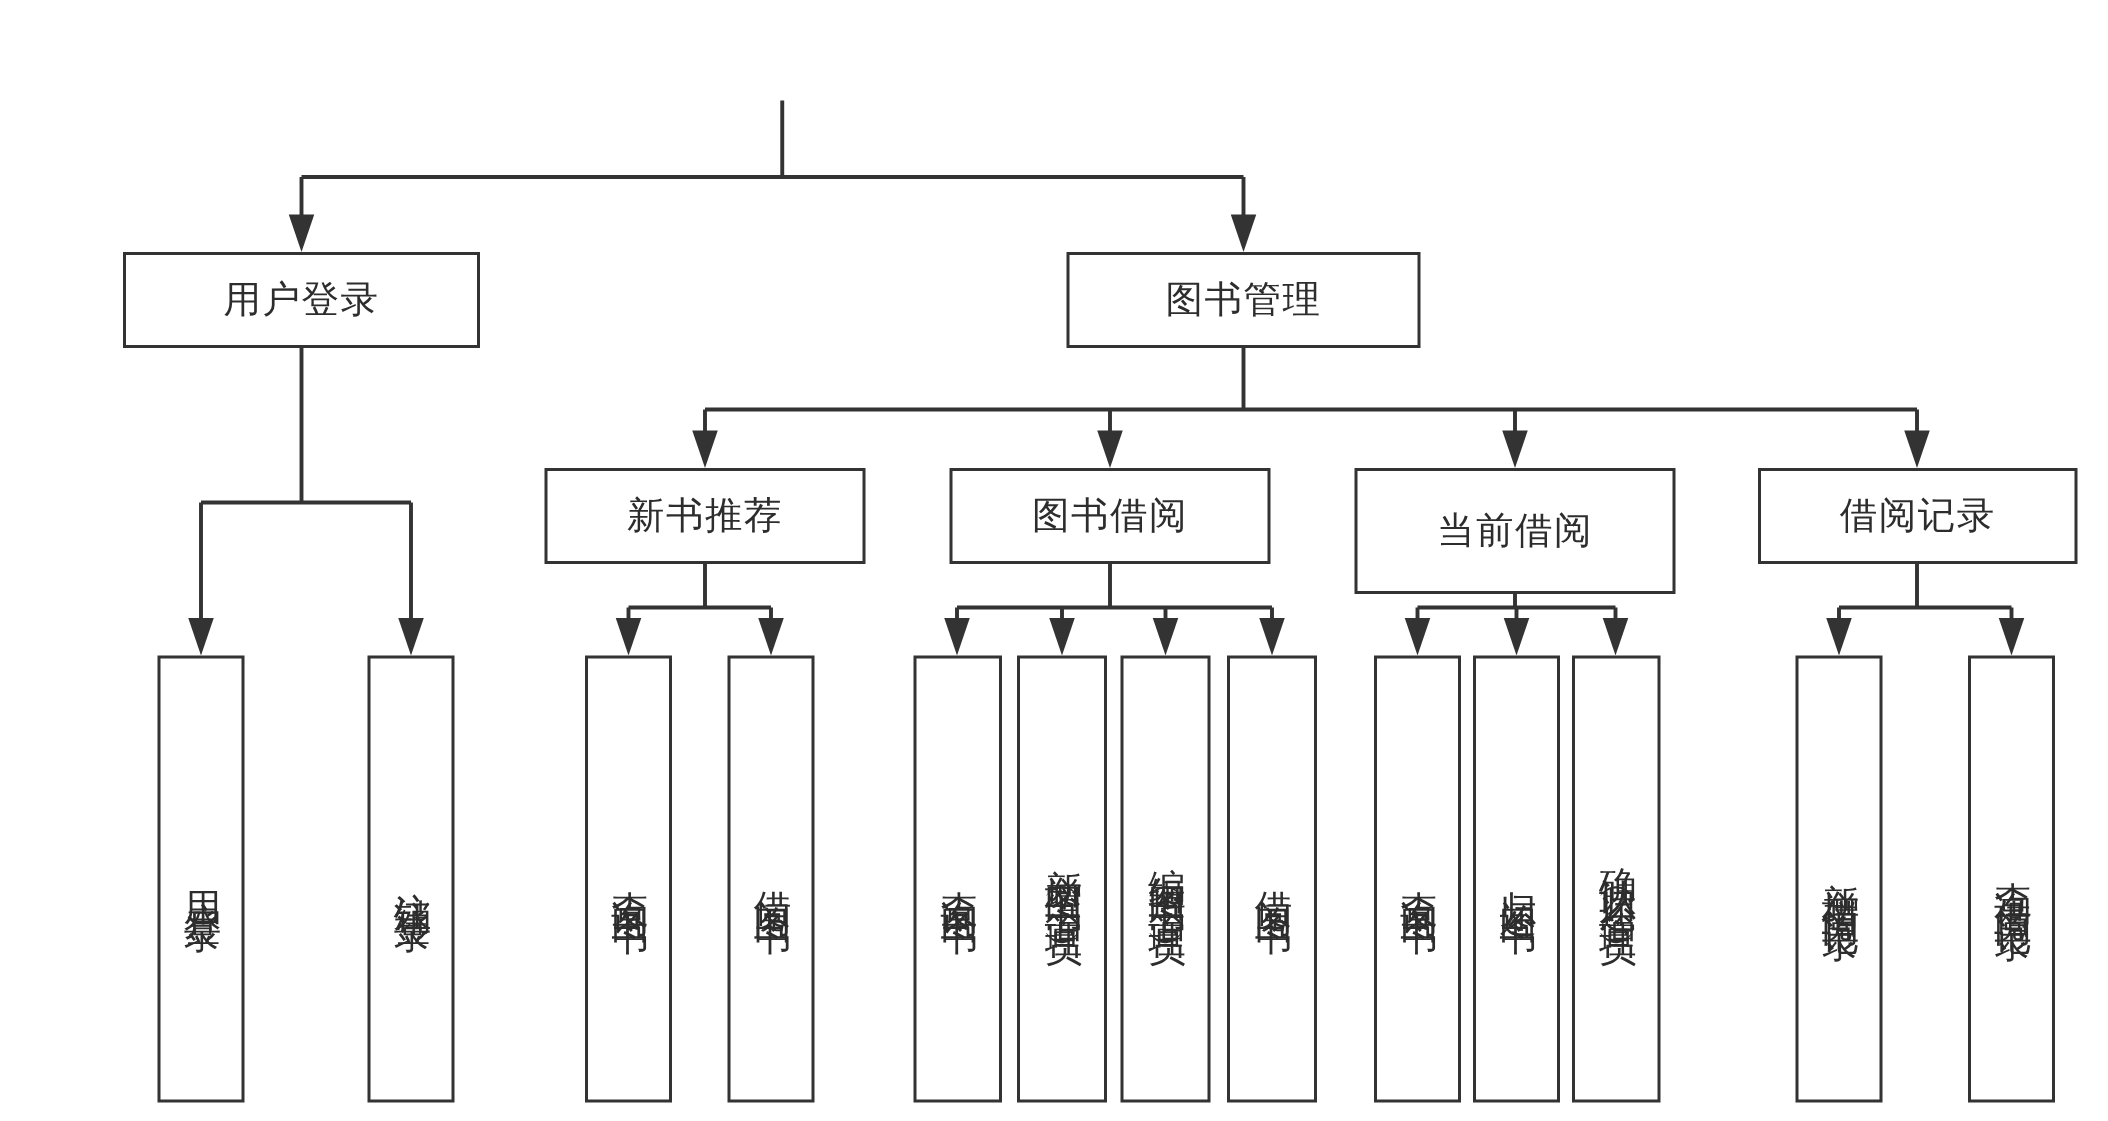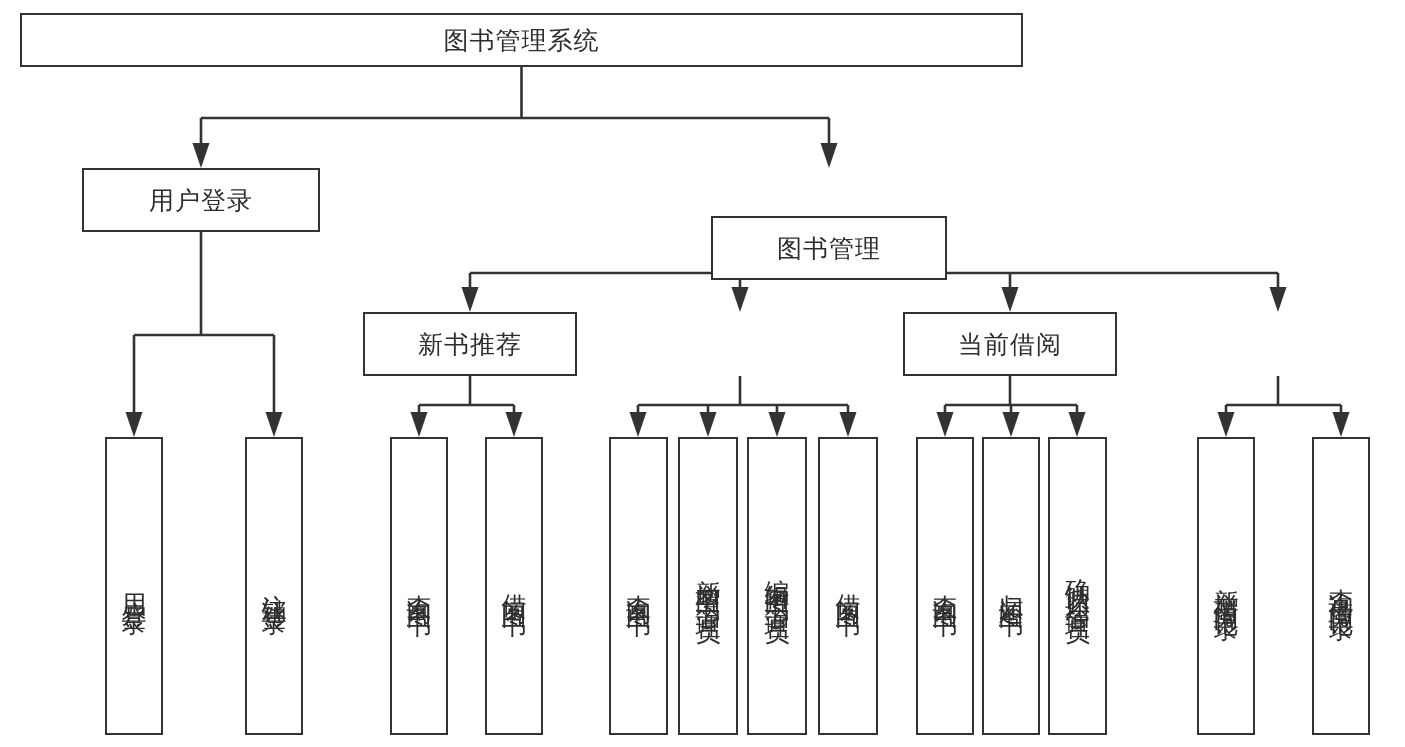--- a/index.html
+++ b/index.html
@@ -103,36 +103,39 @@
       <polygon points="1002.5,412 1019.5,412 1011,437"></polygon>
       <polygon points="1068.5,412 1085.5,412 1077,437"></polygon>
     </g>
     <g>
       <path d="M1278 376 V405 M1226 405 H1341 M1226 405 V413 M1341 405 V413"></path>
       <polygon points="1217.5,412 1234.5,412 1226,437"></polygon>
       <polygon points="1332.5,412 1349.5,412 1341,437"></polygon>
     </g>
   </svg>
 
-  <div class="box h" style="left:20px; top:13px; width:1003px; height:54px;">
-    <span class="label">图书管理系统</span>
-  </div>
 
   <div class="box h" style="left:82px; top:168px; width:238px; height:64px;">
     <span class="label">用户登录</span>
   </div>
-  <div class="box h" style="left:711px; top:168px; width:236px; height:64px;margin-top:48px;">
+  <div class="box h" style="left:711px; top:168px; width:236px; height:64px;">
     <span class="label">图书管理</span>
   </div>
 
   <div class="box h" style="left:363px; top:312px; width:214px; height:64px;align-items:center;">
     <span class="label">新书推荐</span>
   </div>
-  <div class="box h" style="left:903px; top:312px; width:214px; height:64px;">
+  <div class="box h" style="left:633px; top:312px; width:214px; height:64px;">
+    <span class="label">图书借阅</span>
+  </div>
+  <div class="box h" style="left:903px; top:312px; width:214px; height:84px;">
     <span class="label">当前借阅</span>
+  </div>
+  <div class="box h" style="left:1172px; top:312px; width:213px; height:64px;">
+    <span class="label">借阅记录</span>
   </div>
 
   <div class="box v" style="left:105px; top:437px; width:58px; height:298px;">
     <span class="label">用户登录</span>
   </div>
   <div class="box v" style="left:245px; top:437px; width:58px; height:298px;">
     <span class="label">注销登录</span>
   </div>
 
   <div class="box v" style="left:390px; top:437px; width:58px; height:298px;">

